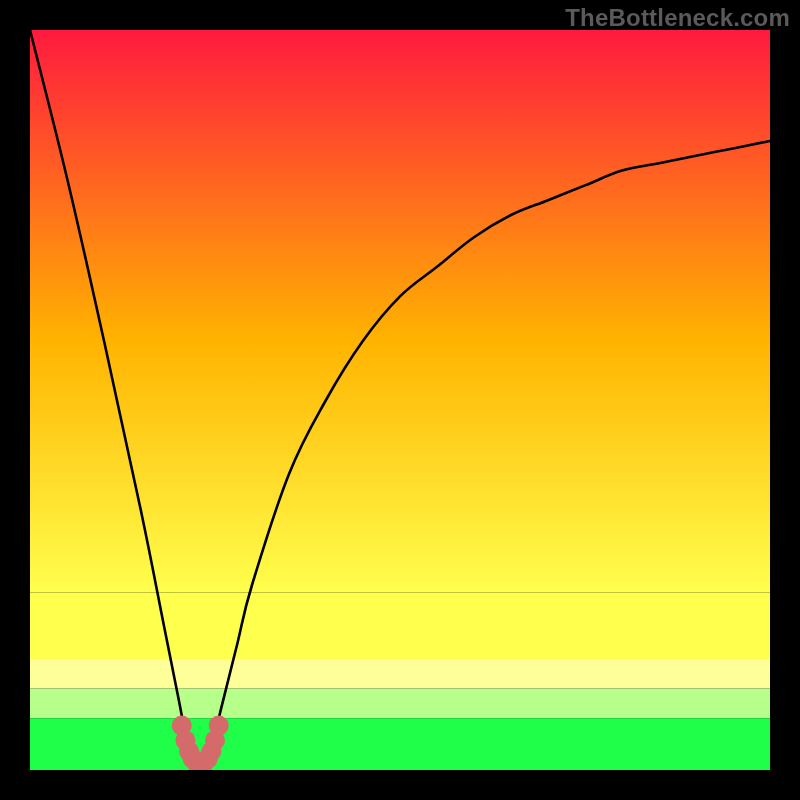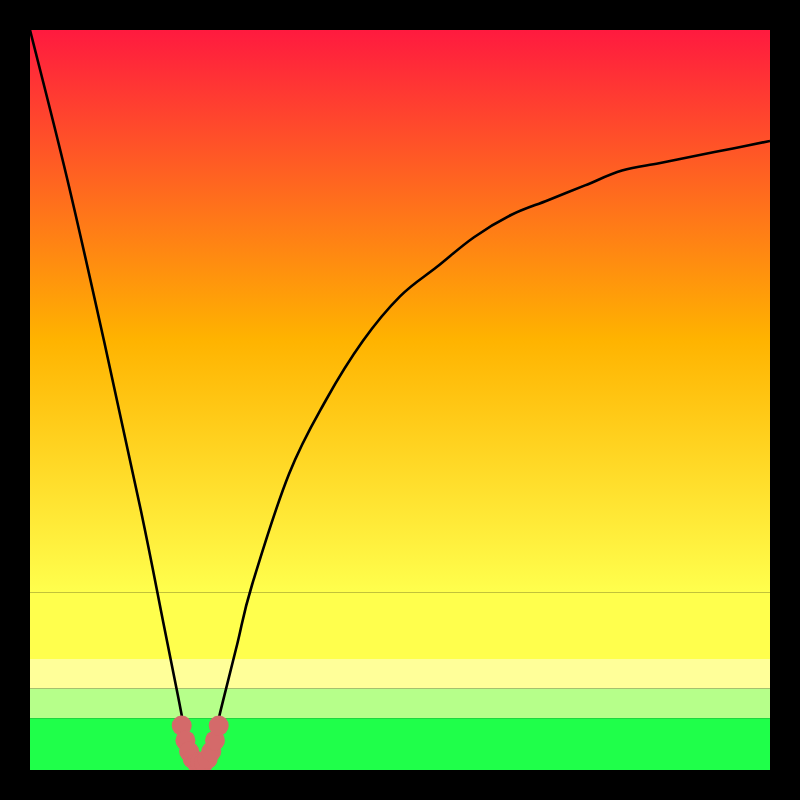--- a/index.html
+++ b/index.html
@@ -73,13 +73,14 @@
           <circle cx="170.20000000000002" cy="732.6" r="10" fill="#d46a6a"></circle>
           <circle cx="173.89999999999998" cy="732.6" r="10" fill="#d46a6a"></circle>
           <circle cx="177.6" cy="728.9" r="10" fill="#d46a6a"></circle>
           <circle cx="181.29999999999998" cy="721.5" r="10" fill="#d46a6a"></circle>
           <circle cx="185" cy="710.4" r="10" fill="#d46a6a"></circle>
           <circle cx="188.70000000000002" cy="695.6" r="10" fill="#d46a6a"></circle>
         </g>
     </svg>
   </div>
 
+  <div class="watermark">TheBottleneck.com</div>
 </div>
 
 </body></html>

